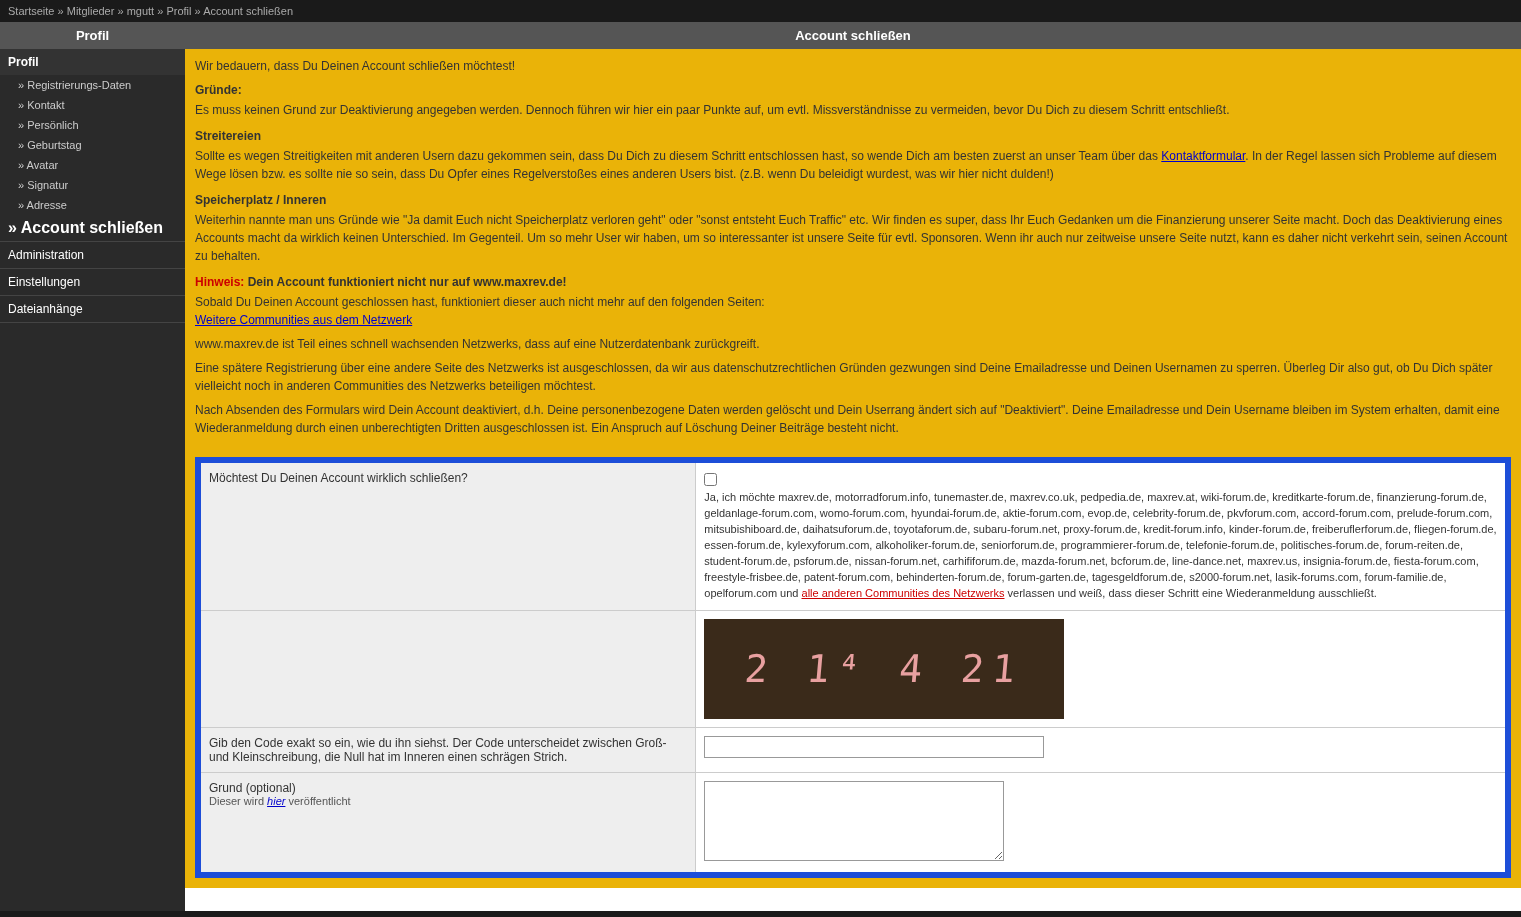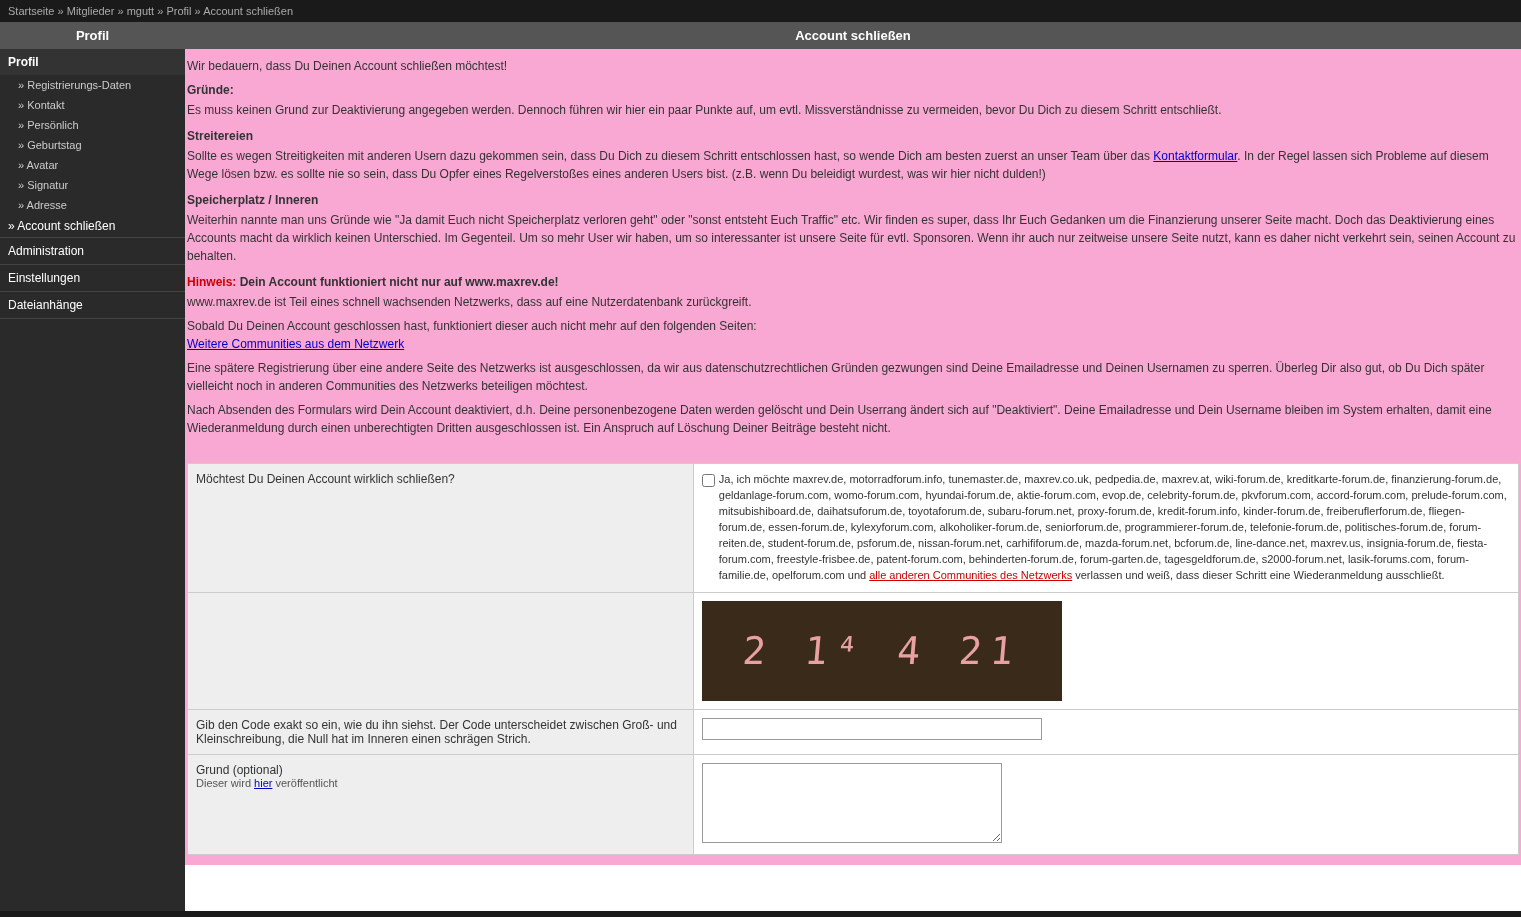--- a/index.html
+++ b/index.html
@@ -18,46 +18,46 @@
     .sidebar-section { border-bottom: 1px solid #444; }
     .sidebar-section-title { color: #fff; font-weight: bold; padding: 6px 8px; font-size: 12px; background: #333; }
     .sidebar-link { display: block; color: #ccc; text-decoration: none; padding: 4px 8px 4px 18px; font-size: 11px; }
     .sidebar-link::before { content: "» "; }
     .sidebar-plain { display: block; color: #ffffff; padding: 6px 8px; font-size: 12px; }
 
     
     #main { flex: 1; background: #fff; }
     #main-header { background: #555; color: #fff; text-align: center; padding: 6px 0; font-weight: bold; font-size: 13px; }
 
-    #content { padding: 10px 2px; background: #f9a8d4; }
+    #content { padding: 10px 10px; background: #eab308; }
 
     .intro-text { margin-bottom: 8px; font-size: 12px; }
     .section-title { font-weight: bold; margin: 10px 0 4px 0; font-size: 12px; }
     .section-text { font-size: 12px; margin-bottom: 6px; line-height: 1.5; }
     .hinweis { color: #c00; font-weight: bold; }
     .contact-link { color: #00c; margin-top: 28px; }
 
     
-    #form-table { width: 100%; border-collapse: collapse; border: 1px solid #1d4ed8; margin-top: 26px; }
+    #form-table { width: 100%; border-collapse: collapse; border: 6px solid #1d4ed8; margin-top: 20px; }
     #form-table td { border: 1px solid #ccc; padding: 8px; vertical-align: top; font-size: 12px; }
     #form-table td.label-cell { width: 38%; background: #eee; }
     #form-table td.value-cell { background: #fff; }
 
     .captcha-img { width: 360px; height: 100px; background: #3a2a1a; display: flex; align-items: center; justify-content: center; }
     .captcha-text { color: #e8a0a0; font-size: 38px; font-family: monospace; letter-spacing: 8px; transform: skewX(-5deg); }
 
     .code-input { width: 340px; border: 1px solid #999; padding: 3px 5px; font-size: 12px; }
     .reason-textarea { width: 300px; height: 80px; border: 1px solid #999; padding: 3px 5px; font-size: 12px; resize: vertical; }
 
     .grund-note { font-size: 11px; color: #555; }
-    .grund-link { color: #00c; }
+    .grund-link { color: #00c; font-style: italic; }
 
     #submit-row { text-align: center; padding: 10px 0; background: #1a1a1a; }
 
-    .checkbox-area { display: flex; align-items: flex-start; gap: 4px; }
+    .checkbox-area { display: flex; align-items: flex-start; gap: 4px; flex-direction: column; }
     .checkbox-area input { margin-top: 2px; flex-shrink: 0; }
     .checkbox-text { font-size: 11px; line-height: 1.45; color: #333; }
     .all-communities-link { color: #c00; }
 
     .weitere-link { color: #00c; font-size: 12px; }
   </style>
 </head>
 <body>
 
 <div id="top-bar">
@@ -81,21 +81,21 @@
 
     <div class="sidebar-section">
       <div class="sidebar-section-title">Profil</div>
       <a class="sidebar-link" href="#">Registrierungs-Daten</a>
       <a class="sidebar-link" href="#">Kontakt</a>
       <a class="sidebar-link" href="#">Persönlich</a>
       <a class="sidebar-link" href="#">Geburtstag</a>
       <a class="sidebar-link" href="#">Avatar</a>
       <a class="sidebar-link" href="#">Signatur</a>
       <a class="sidebar-link" href="#">Adresse</a>
-      <div style="padding:4px 8px; color:#fff; font-size:12px; font-weight:normal;">» Account schließen</div>
+      <div style="padding:4px 8px; color:#fff; font-size:16px; font-weight:bold;">» Account schließen</div>
     </div>
 
     <div class="sidebar-section">
       <div class="sidebar-plain">Administration</div>
     </div>
 
     <div class="sidebar-section">
       <div class="sidebar-plain">Einstellungen</div>
     </div>
 
@@ -114,25 +114,25 @@
       <p class="section-text">Es muss keinen Grund zur Deaktivierung angegeben werden. Dennoch führen wir hier ein paar Punkte auf, um evtl. Missverständnisse zu vermeiden, bevor Du Dich zu diesem Schritt entschließt.</p>
 
       <p class="section-title">Streitereien</p>
       <p class="section-text">Sollte es wegen Streitigkeiten mit anderen Usern dazu gekommen sein, dass Du Dich zu diesem Schritt entschlossen hast, so wende Dich am besten zuerst an unser Team über das <a href="#" class="contact-link">Kontaktformular</a>. In der Regel lassen sich Probleme auf diesem Wege lösen bzw. es sollte nie so sein, dass Du Opfer eines Regelverstoßes eines anderen Users bist. (z.B. wenn Du beleidigt wurdest, was wir hier nicht dulden!)</p>
 
       <p class="section-title">Speicherplatz / Inneren</p>
       <p class="section-text">Weiterhin nannte man uns Gründe wie "Ja damit Euch nicht Speicherplatz verloren geht" oder "sonst entsteht Euch Traffic" etc. Wir finden es super, dass Ihr Euch Gedanken um die Finanzierung unserer Seite macht. Doch das Deaktivierung eines Accounts macht da wirklich keinen Unterschied. Im Gegenteil. Um so mehr User wir haben, um so interessanter ist unsere Seite für evtl. Sponsoren. Wenn ihr auch nur zeitweise unsere Seite nutzt, kann es daher nicht verkehrt sein, seinen Account zu behalten.</p>
 
       <p class="section-title"><span class="hinweis">Hinweis:</span> Dein Account funktioniert nicht nur auf www.maxrev.de!</p>
 
-      <p class="section-text">www.maxrev.de ist Teil eines schnell wachsenden Netzwerks, dass auf eine Nutzerdatenbank zurückgreift.</p>
-
       <p class="section-text">Sobald Du Deinen Account geschlossen hast, funktioniert dieser auch nicht mehr auf den folgenden Seiten:<br>
         <a href="#" class="weitere-link">Weitere Communities aus dem Netzwerk</a>
       </p>
+
+      <p class="section-text">www.maxrev.de ist Teil eines schnell wachsenden Netzwerks, dass auf eine Nutzerdatenbank zurückgreift.</p>
 
       <p class="section-text">Eine spätere Registrierung über eine andere Seite des Netzwerks ist ausgeschlossen, da wir aus datenschutzrechtlichen Gründen gezwungen sind Deine Emailadresse und Deinen Usernamen zu sperren. Überleg Dir also gut, ob Du Dich später vielleicht noch in anderen Communities des Netzwerks beteiligen möchtest.</p>
 
       <p class="section-text">Nach Absenden des Formulars wird Dein Account deaktiviert, d.h. Deine personenbezogene Daten werden gelöscht und Dein Userrang ändert sich auf "Deaktiviert". Deine Emailadresse und Dein Username bleiben im System erhalten, damit eine Wiederanmeldung durch einen unberechtigten Dritten ausgeschlossen ist. Ein Anspruch auf Löschung Deiner Beiträge besteht nicht.</p>
 
       <table id="form-table">
 
         <tbody>
             <tr>
           <td class="label-cell">

